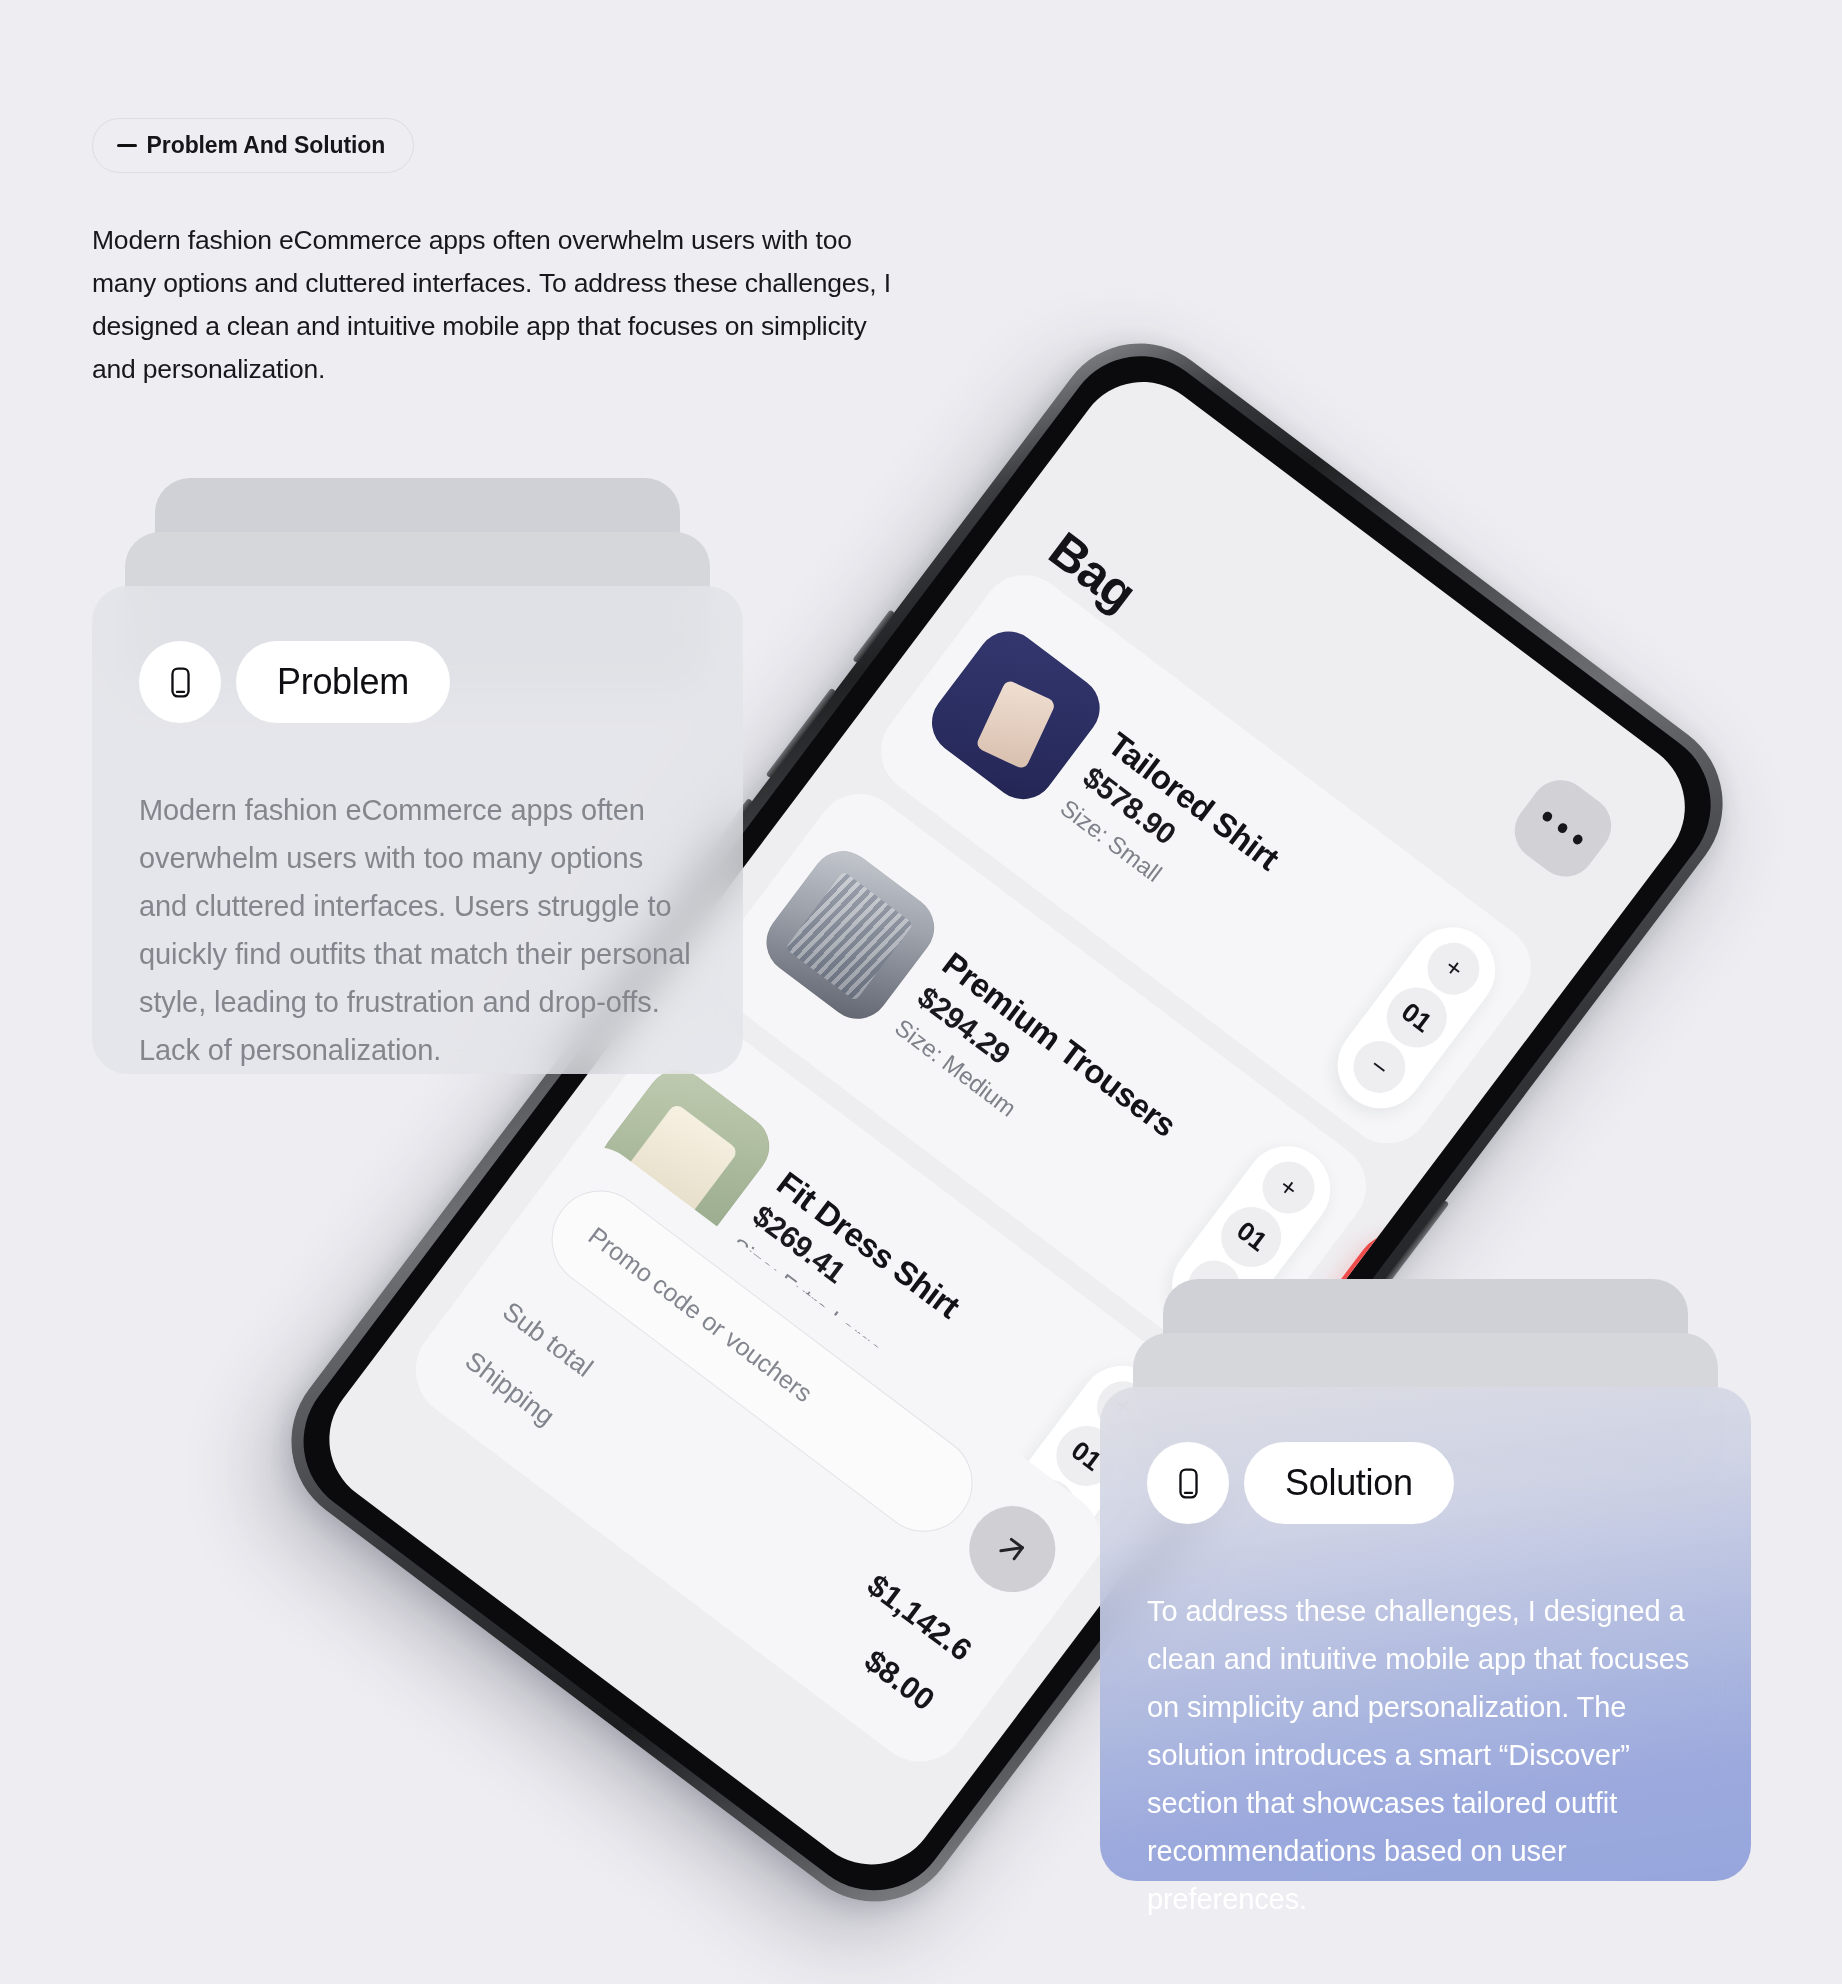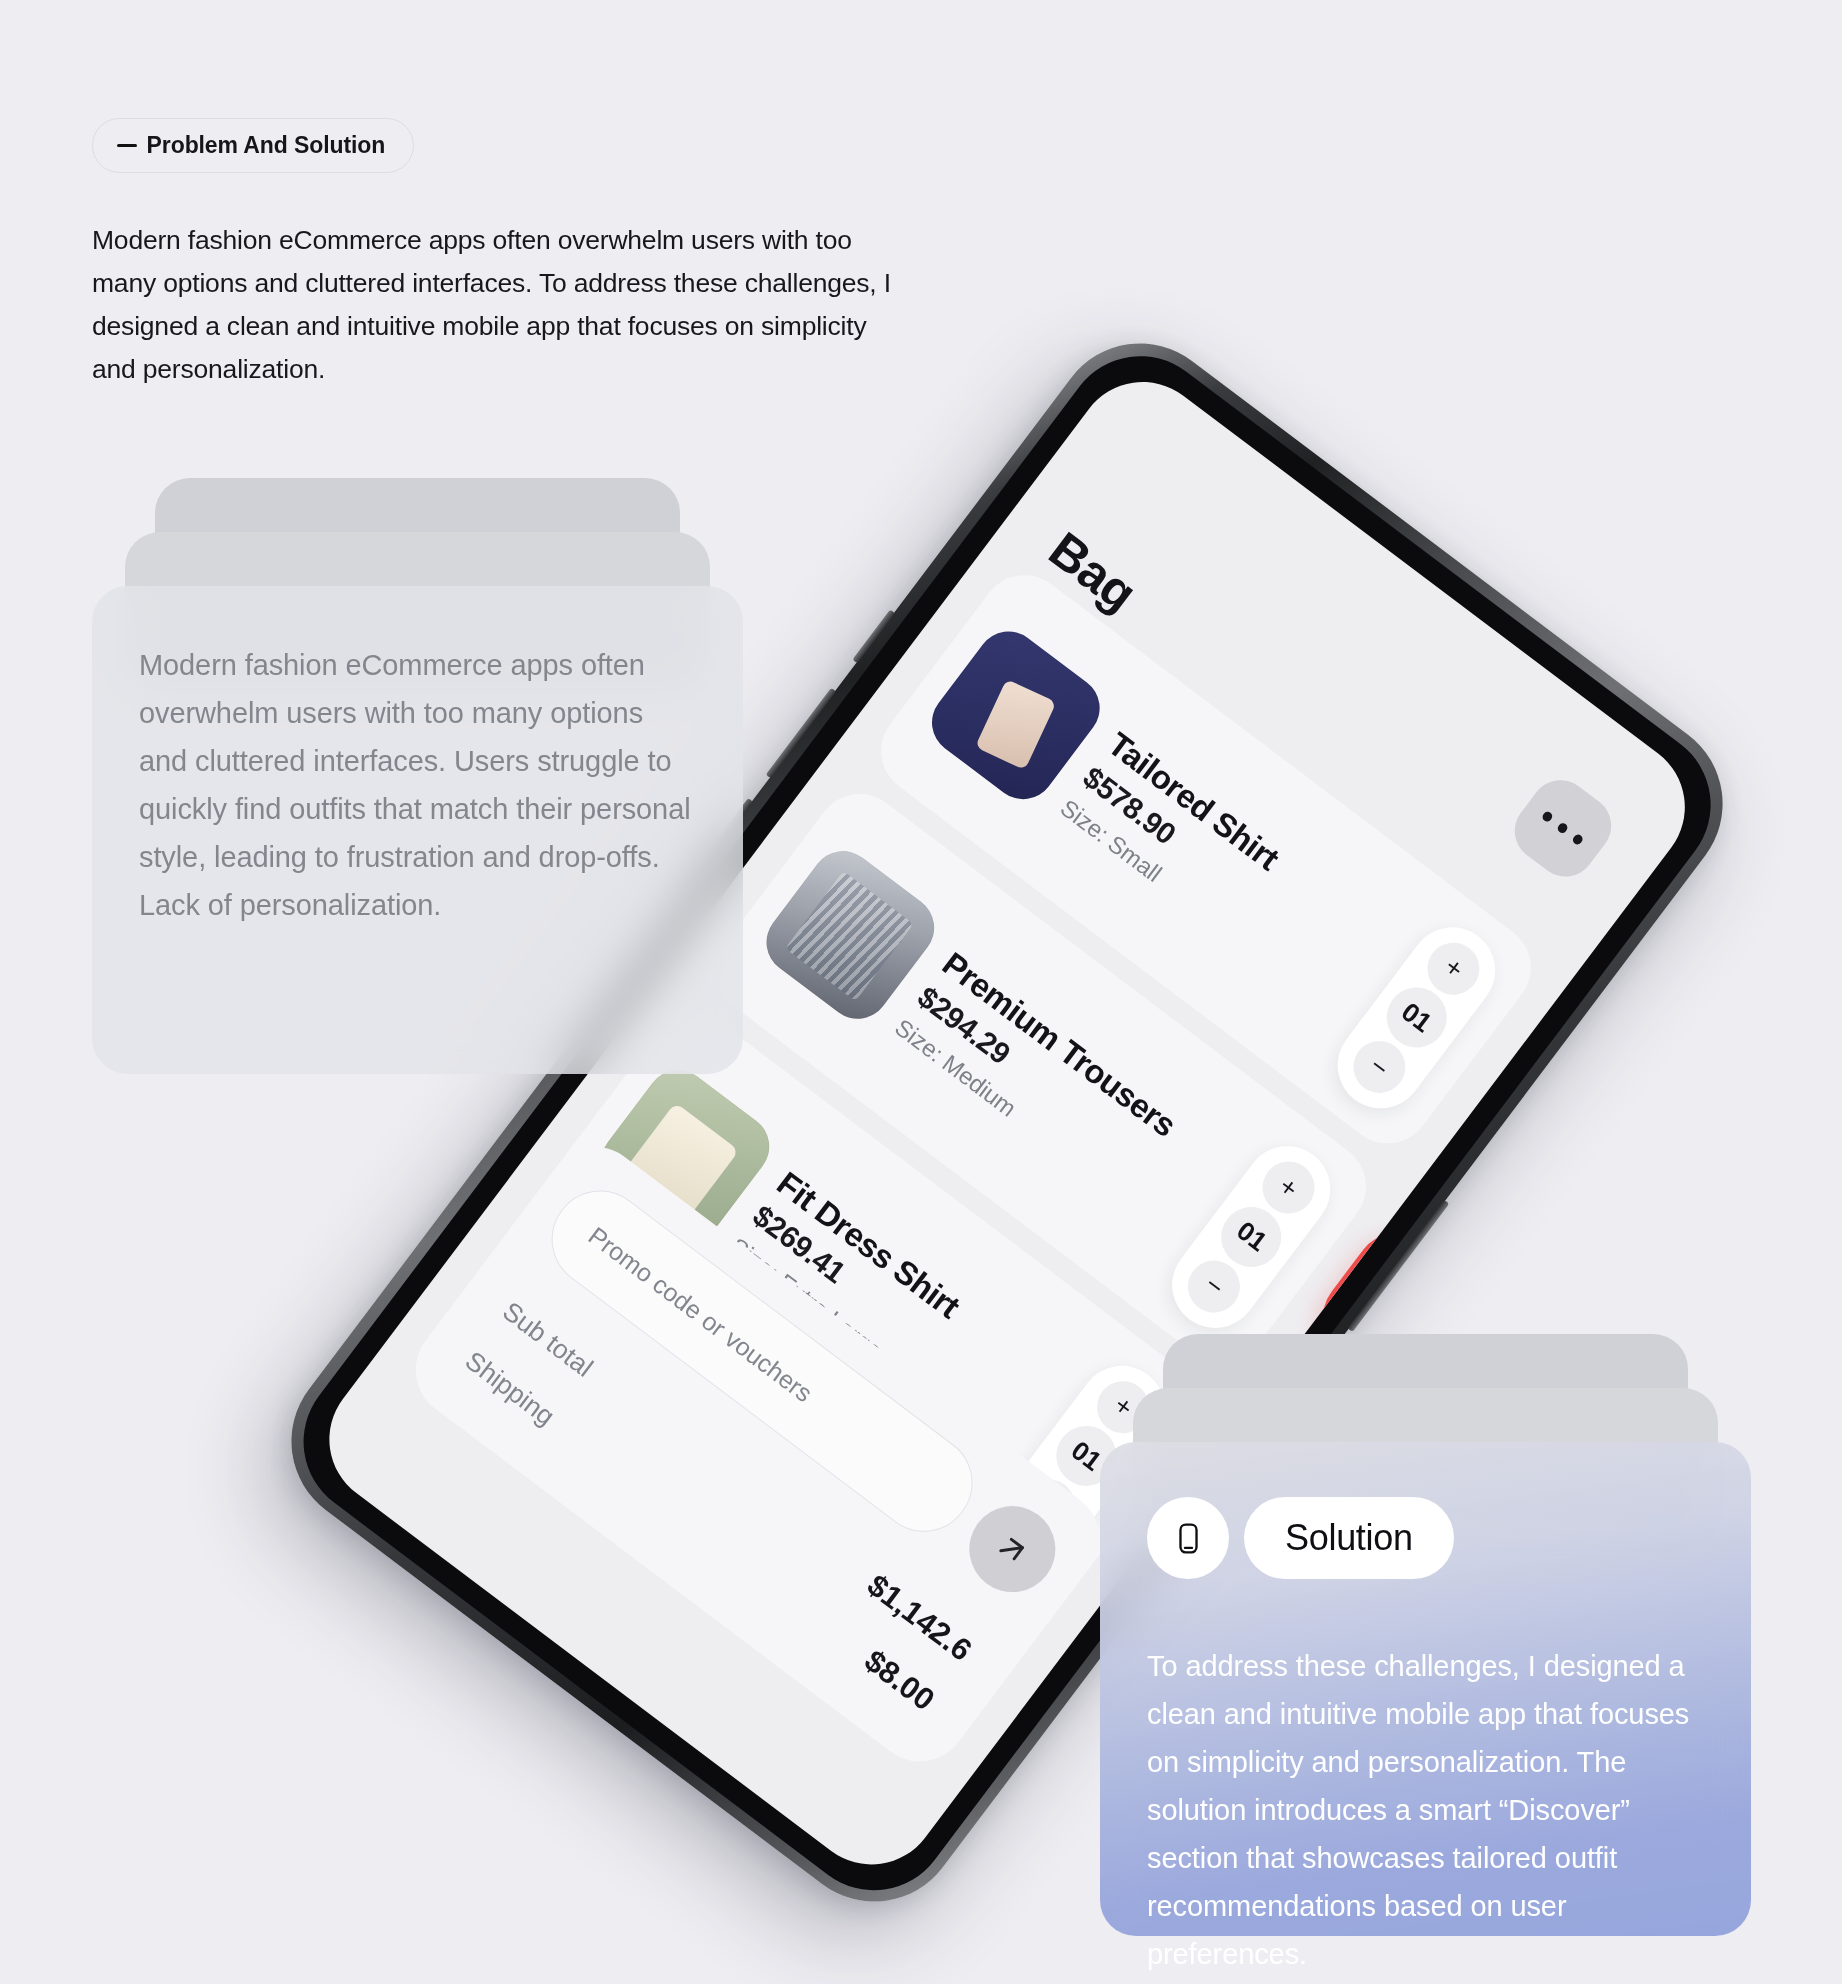--- a/index.html
+++ b/index.html
@@ -310,21 +310,21 @@
   }
   #problem-card .card-body {
     background: rgba(226,227,232,0.80);
     -webkit-backdrop-filter: blur(19.6px);
     backdrop-filter: blur(19.6px);
   }
   #problem-card .card-text { color: #84868d; }
 
   
   #solution-card {
-    left: 1100px; top: 1334px;
+    left: 1100px; top: 1279px;
     width: 651px; height: 602px;
   }
   #solution-card .card-body {
     background: linear-gradient(172deg,
         rgba(221,222,228,0.92) 0%,
         rgba(206,210,228,0.93) 26%,
         rgba(173,184,222,0.94) 56%,
         rgba(150,165,219,0.95) 80%,
         rgba(146,162,219,0.96) 100%);
     -webkit-backdrop-filter: blur(17.3px);
@@ -438,20 +438,31 @@
 
         </div>
       </div>
     </div>
   </div>
 
   <div class="info-card-stack" id="problem-card">
     <div class="layer back"></div>
     <div class="layer mid"></div>
     <div class="card-body">
+      <div class="pill-row">
+        <div class="icon-circle">
+          <svg width="35" height="35" viewBox="0 0 24 24" fill="none" stroke="#0f0f13" stroke-width="1.6" stroke-linecap="round" stroke-linejoin="round">
+            <rect x="6.5" y="2.5" width="11" height="19" rx="3.6"></rect>
+            <path d="M9.6 18.4h4.8"></path>
+          </svg>
+        </div>
+        <div class="label-pill">
+          <span>Problem</span>
+        </div>
+      </div>
       <div class="card-text">Modern fashion eCommerce apps often overwhelm users with too many options and cluttered interfaces. Users struggle to quickly find outfits that match their personal style, leading to frustration and drop-offs. Lack of personalization.</div>
     </div>
   </div>
 
   <div class="info-card-stack" id="solution-card">
     <div class="layer back"></div>
     <div class="layer mid"></div>
     <div class="card-body">
       <div class="pill-row">
         <div class="icon-circle">

